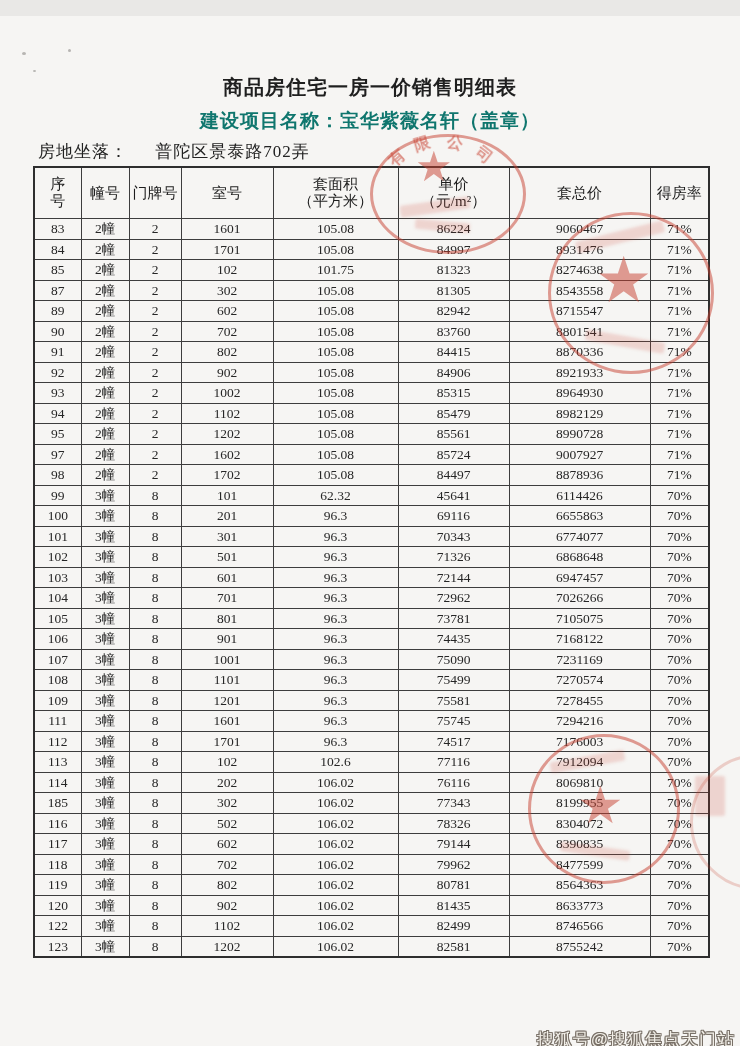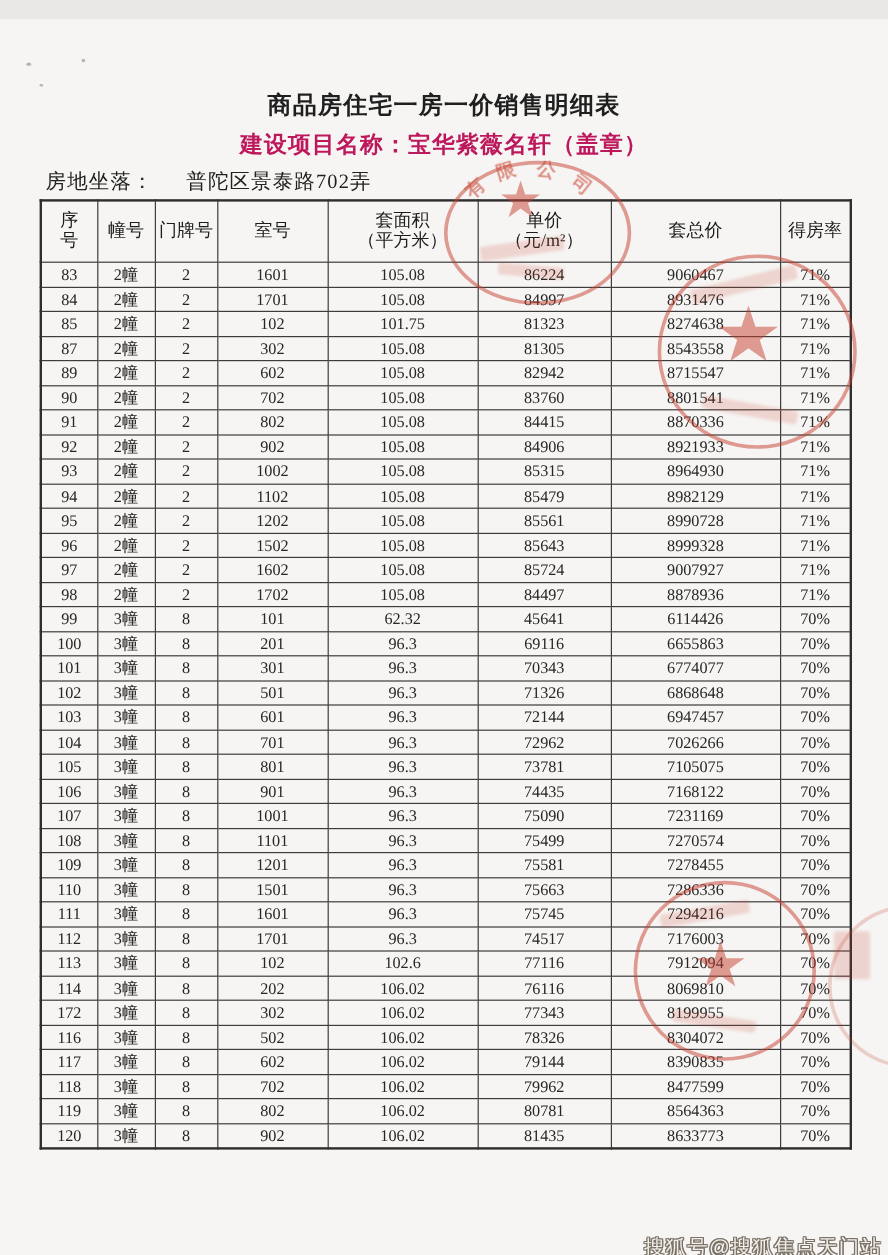--- a/index.html
+++ b/index.html
@@ -10,21 +10,21 @@
   }
   .speck{position:absolute;background:#b7b5b2;border-radius:50%;}
   .doc-title{
     position:absolute;top:58px;left:0;width:740px;text-align:center;
     font-family:"Liberation Sans","DejaVu Sans",sans-serif;
     font-weight:bold;font-size:20px;letter-spacing:1px;color:#1f1f1f;
   }
   .doc-subtitle{
     position:absolute;top:92px;left:0;width:740px;text-align:center;
     font-family:"Liberation Sans","DejaVu Sans",sans-serif;
-    font-weight:bold;font-size:19px;letter-spacing:1px;color:#be185d;
+    font-weight:bold;font-size:19px;letter-spacing:1px;color:#0f766e;
   }
   .location-line{
     position:absolute;top:124px;left:38px;font-size:17px;color:#222;
     letter-spacing:1px;
   }
   .location-line .loc-value{margin-left:22px;}
   table.price{
     position:absolute;left:33px;top:150px;width:675px;
     border-collapse:collapse;table-layout:fixed;
     background:transparent;
@@ -232,30 +232,20 @@
           <td>95</td>
           <td>2幢</td>
           <td>2</td>
           <td>1202</td>
           <td>105.08</td>
           <td>85561</td>
           <td>8990728</td>
           <td>71%</td>
         </tr>
         <tr>
-          <td>96</td>
-          <td>2幢</td>
-          <td>2</td>
-          <td>1502</td>
-          <td>105.08</td>
-          <td>85643</td>
-          <td>8999328</td>
-          <td>71%</td>
-        </tr>
-        <tr>
           <td>97</td>
           <td>2幢</td>
           <td>2</td>
           <td>1602</td>
           <td>105.08</td>
           <td>85724</td>
           <td>9007927</td>
           <td>71%</td>
         </tr>
         <tr>
@@ -372,30 +362,20 @@
           <td>109</td>
           <td>3幢</td>
           <td>8</td>
           <td>1201</td>
           <td>96.3</td>
           <td>75581</td>
           <td>7278455</td>
           <td>70%</td>
         </tr>
         <tr>
-          <td>110</td>
-          <td>3幢</td>
-          <td>8</td>
-          <td>1501</td>
-          <td>96.3</td>
-          <td>75663</td>
-          <td>7286336</td>
-          <td>70%</td>
-        </tr>
-        <tr>
           <td>111</td>
           <td>3幢</td>
           <td>8</td>
           <td>1601</td>
           <td>96.3</td>
           <td>75745</td>
           <td>7294216</td>
           <td>70%</td>
         </tr>
         <tr>
@@ -422,21 +402,21 @@
           <td>114</td>
           <td>3幢</td>
           <td>8</td>
           <td>202</td>
           <td>106.02</td>
           <td>76116</td>
           <td>8069810</td>
           <td>70%</td>
         </tr>
         <tr>
-          <td>172</td>
+          <td>185</td>
           <td>3幢</td>
           <td>8</td>
           <td>302</td>
           <td>106.02</td>
           <td>77343</td>
           <td>8199955</td>
           <td>70%</td>
         </tr>
         <tr>
           <td>116</td>
@@ -479,20 +459,40 @@
           <td>70%</td>
         </tr>
         <tr>
           <td>120</td>
           <td>3幢</td>
           <td>8</td>
           <td>902</td>
           <td>106.02</td>
           <td>81435</td>
           <td>8633773</td>
+          <td>70%</td>
+        </tr>
+        <tr>
+          <td>122</td>
+          <td>3幢</td>
+          <td>8</td>
+          <td>1102</td>
+          <td>106.02</td>
+          <td>82499</td>
+          <td>8746566</td>
+          <td>70%</td>
+        </tr>
+        <tr>
+          <td>123</td>
+          <td>3幢</td>
+          <td>8</td>
+          <td>1202</td>
+          <td>106.02</td>
+          <td>82581</td>
+          <td>8755242</td>
           <td>70%</td>
         </tr>
       </tbody>
   </table>
 
   <div class="stamp">
     <div class="stamp-ring" style="left:370px;top:118px;width:150px;height:114px;"></div>
     <div class="stamp-star" style="left:415px;top:130px;font-size:42px;">★</div>
     <div class="stamp-char" style="left:389px;top:134px;transform:rotate(-42deg);">有</div>
     <div class="stamp-char" style="left:414px;top:120px;transform:rotate(-16deg);">限</div>

